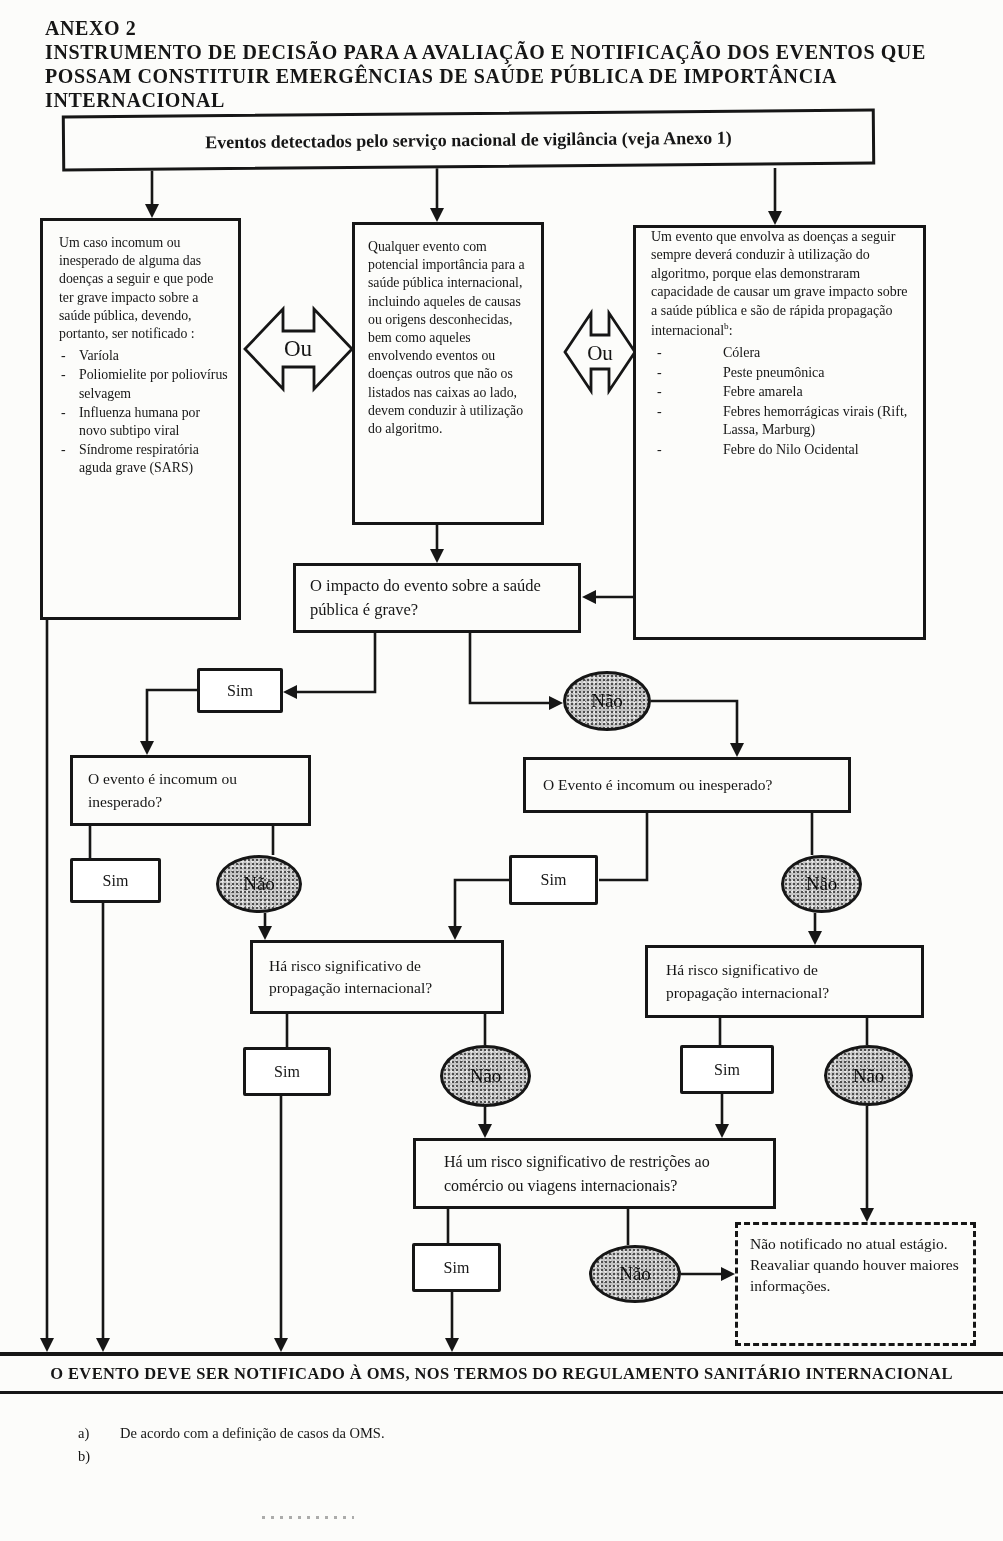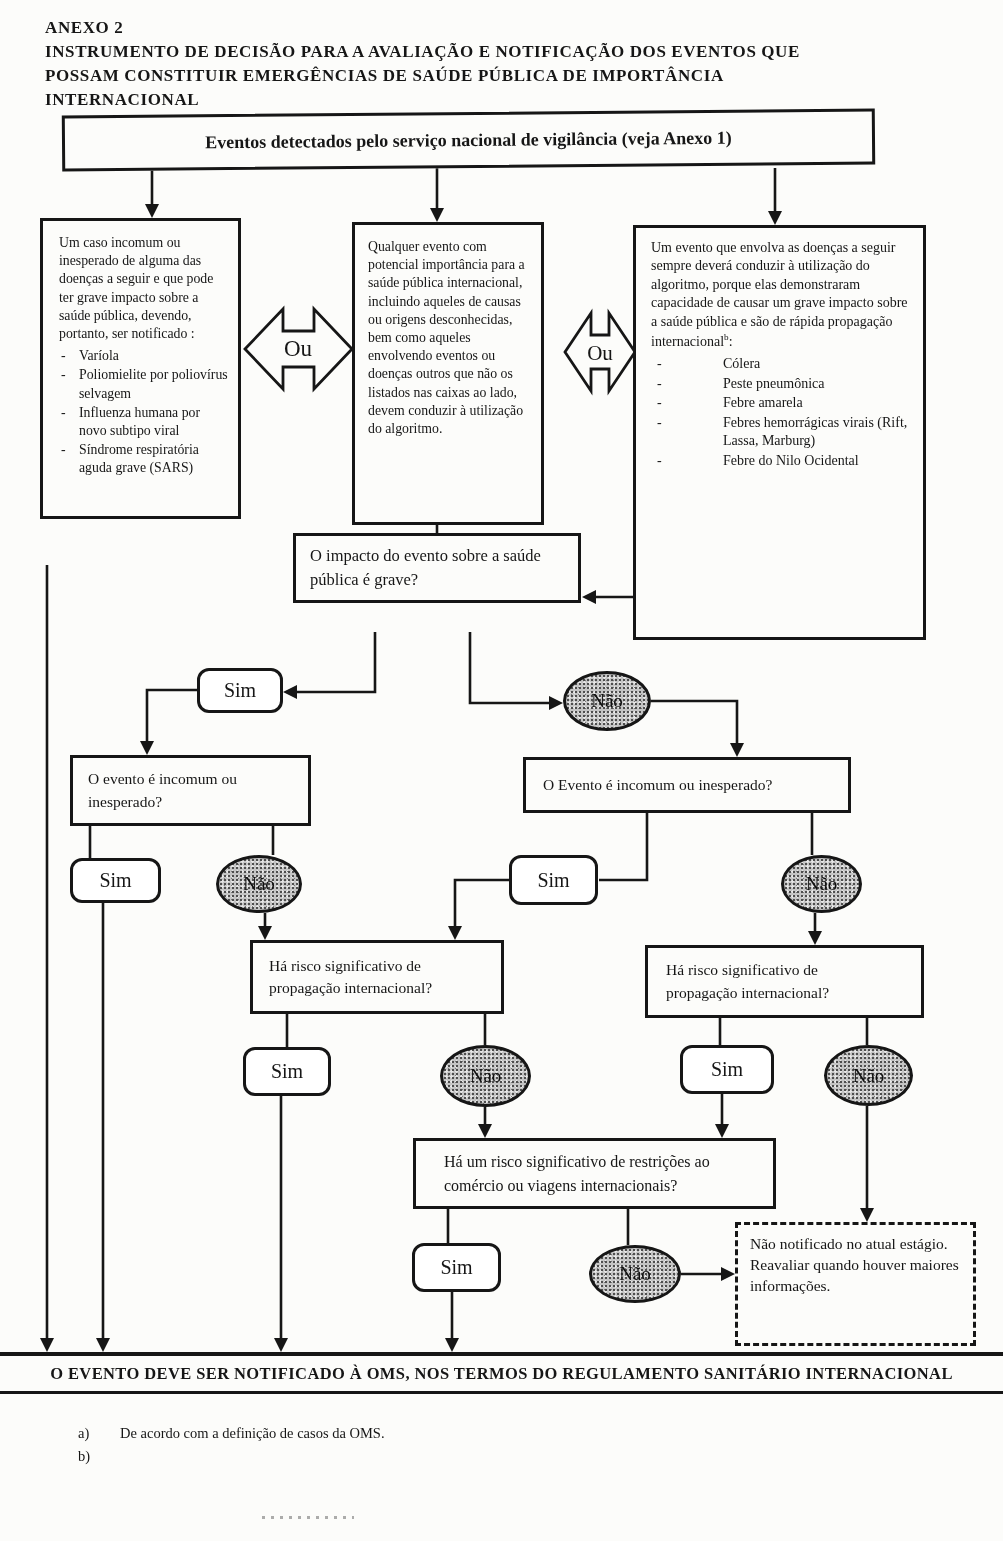--- a/index.html
+++ b/index.html
@@ -13,36 +13,36 @@
     width:1003px;height:1541px;
     background:var(--paper);
     font-family:"Liberation Serif","DejaVu Serif",serif;
     color:var(--ink);
     overflow:hidden;
     margin:0 auto;
   }
   #connectors{position:absolute;left:0;top:0;z-index:1;pointer-events:none;}
   .abs{position:absolute;box-sizing:border-box;z-index:2;}
   
-  .doc-title{font-weight:bold;font-size:17px;line-height:24px;letter-spacing:.6px;}
+  .doc-title{font-weight:bold;font-size:20px;line-height:24px;letter-spacing:.6px;}
   
   .bigbox{border:3px solid var(--ink);background:var(--paper);}
   .bigbox .body-text{font-size:13.8px;line-height:1.32;}
   .qbox{border:3px solid var(--ink);background:var(--paper);display:flex;align-items:center;}
   .qbox .q-text{font-size:16px;line-height:1.45;}
   ul.dash-list{list-style:none;margin:4px 0 0 0;padding:0;}
   ul.dash-list li{position:relative;padding-left:20px;margin:0 0 1px 0;}
   ul.dash-list li::before{content:"-";position:absolute;left:2px;}
   ul.dash-list.wide li{padding-left:72px;}
   ul.dash-list.wide li::before{left:6px;}
   
   .yes{
-    border:3px solid var(--ink);border-radius:12px;background:#fff;
+    border:3px solid var(--ink);border-radius:2px;background:#fff;
     display:flex;align-items:center;justify-content:center;
-    font-size:20px;
+    font-size:16px;
   }
   .no{
     border:3.5px solid var(--ink);border-radius:50%;
     background-color:#c4c4c4;
     background-image:radial-gradient(#4e4e4e .9px,transparent 1px),
                      radial-gradient(#7c7c7c .9px,transparent 1px),
                      radial-gradient(#e7e7e7 1px,transparent 1.2px);
     background-size:4px 4px,7px 7px,5px 5px;
     background-position:0 0,2px 3px,1px 1px;
     display:flex;align-items:center;justify-content:center;
@@ -162,51 +162,51 @@
     <div class="doc-title">INSTRUMENTO DE DECISÃO PARA A AVALIAÇÃO E NOTIFICAÇÃO DOS EVENTOS QUE</div>
     <div class="doc-title">POSSAM CONSTITUIR EMERGÊNCIAS DE SAÚDE PÚBLICA DE IMPORTÂNCIA</div>
     <div class="doc-title">INTERNACIONAL</div>
   </div>
 
   <div class="abs bigbox" style="left:62px;top:112px;width:813px;height:56px;border-width:3.5px;
        display:flex;align-items:center;justify-content:center;transform:rotate(-0.5deg);">
     <span style="font-weight:bold;font-size:18px;">Eventos detectados pelo serviço nacional de vigilância (veja Anexo 1)</span>
   </div>
 
-  <div class="abs bigbox" style="left:40px;top:218px;width:201px;height:301px;padding:13px 8px 0 16px;">
+  <div class="abs bigbox" style="left:40px;top:218px;width:201px;height:402px;padding:13px 8px 0 16px;">
     <div class="body-text">Um caso incomum ou inesperado de alguma das doenças a seguir  e que pode ter grave impacto sobre a saúde pública, devendo, portanto, ser notificado :</div>
     <ul class="dash-list body-text">
       <li>Varíola</li>
       <li>Poliomielite por poliovírus selvagem</li>
       <li>Influenza humana por novo subtipo viral</li>
       <li>Síndrome respiratória aguda  grave (SARS)</li>
     </ul>
   </div>
 
   <div class="abs bigbox" style="left:352px;top:222px;width:192px;height:303px;padding:13px 10px 0 13px;">
     <div class="body-text">Qualquer evento com potencial importância para a saúde pública internacional, incluindo aqueles de causas ou origens desconhecidas, bem como aqueles envolvendo eventos ou doenças outros que não os listados nas caixas ao lado, devem conduzir à utilização do algoritmo.</div>
   </div>
 
-  <div class="abs bigbox" style="left:633px;top:225px;width:293px;height:415px;padding:11px 8px 0 15px;border-width:3.5px;">
+  <div class="abs bigbox" style="left:633px;top:225px;width:293px;height:415px;padding:0 8px 0 15px;border-width:3.5px;">
     <div class="body-text" style="font-size:14px;">
       <span>Um evento que envolva as doenças a seguir sempre deverá conduzir à utilização do algoritmo, porque elas demonstraram capacidade de causar um grave impacto sobre a saúde pública e são de rápida propagação internacional</span><sup>b</sup><span>:</span>
     </div>
     <ul class="dash-list wide body-text" style="font-size:14px;">
       <li>Cólera</li>
       <li>Peste pneumônica</li>
       <li>Febre amarela</li>
       <li>Febres hemorrágicas virais (Rift, Lassa, Marburg)</li>
       <li>Febre do Nilo Ocidental</li>
     </ul>
   </div>
 
   <div class="abs or-label" style="left:268px;top:331px;width:60px;height:36px;">Ou</div>
   <div class="abs or-label" style="left:577px;top:336px;width:46px;height:34px;font-size:21px;">Ou</div>
 
-  <div class="abs qbox" style="left:293px;top:533px;width:288px;height:70px;padding-left:14px;">
+  <div class="abs qbox" style="left:293px;top:563px;width:288px;height:70px;padding-left:14px;">
     <span class="q-text" style="font-size:16.5px;width:250px;">O impacto do evento sobre a saúde pública é grave?</span>
   </div>
 
   <div class="abs yes" style="left:197px;top:668px;width:86px;height:45px;">Sim</div>
   <div class="abs no" style="left:563px;top:671px;width:88px;height:60px;">Não</div>
 
   <div class="abs qbox" style="left:70px;top:755px;width:241px;height:71px;padding-left:15px;">
     <span class="q-text" style="font-size:15.5px;width:195px;">O evento é incomum ou inesperado?</span>
   </div>
   <div class="abs qbox" style="left:523px;top:757px;width:328px;height:56px;padding-left:17px;border-width:3.5px;">

